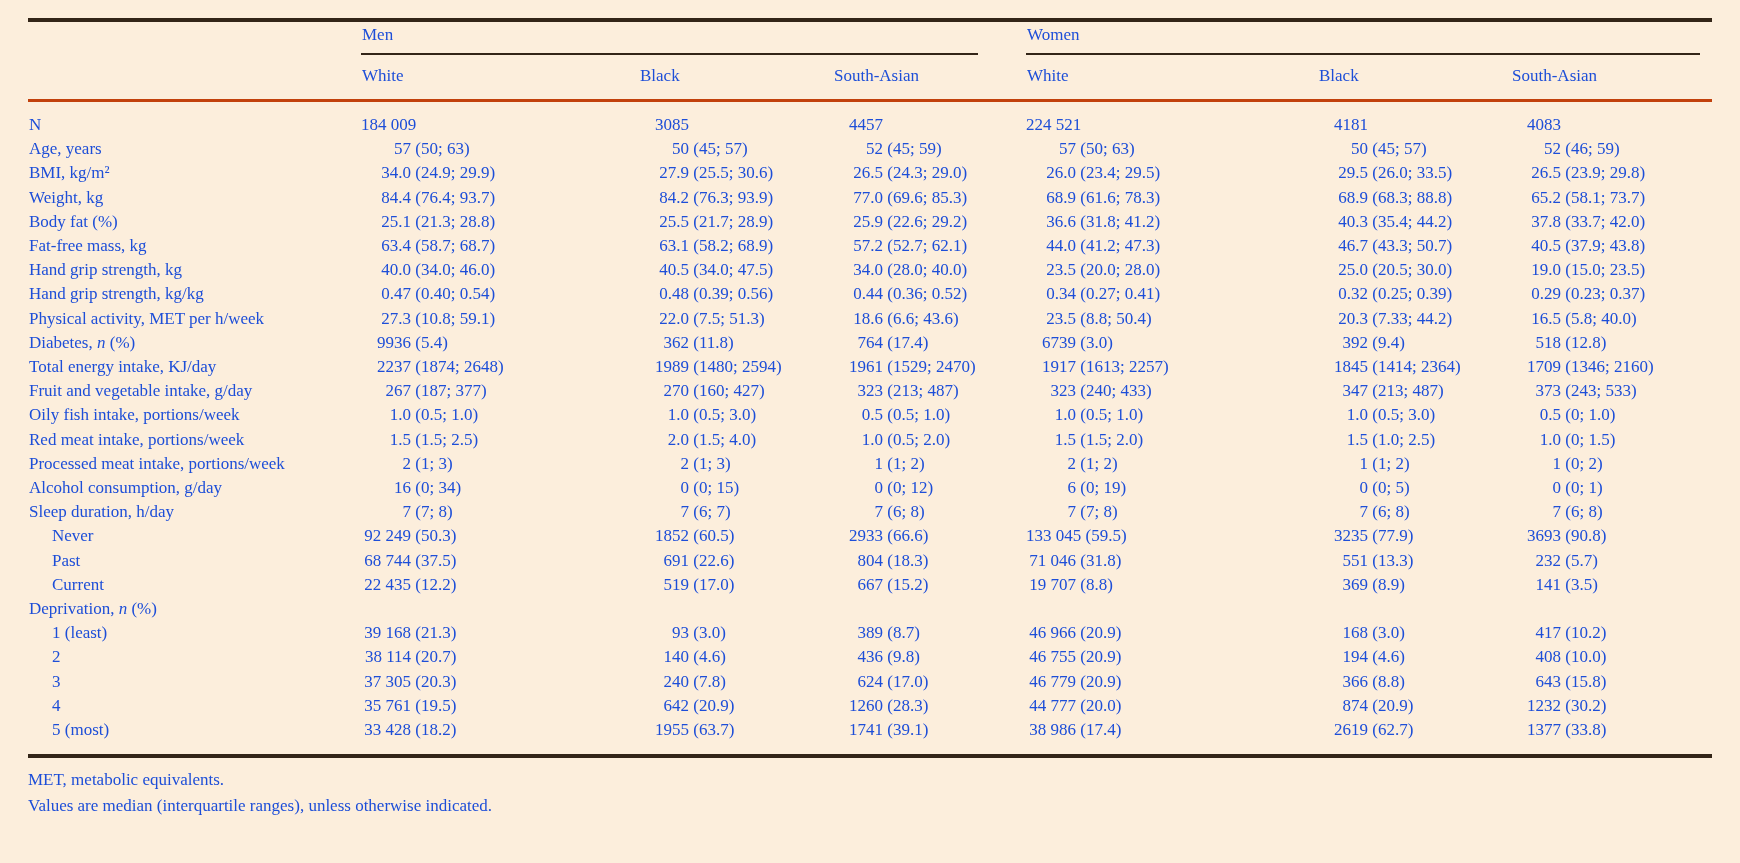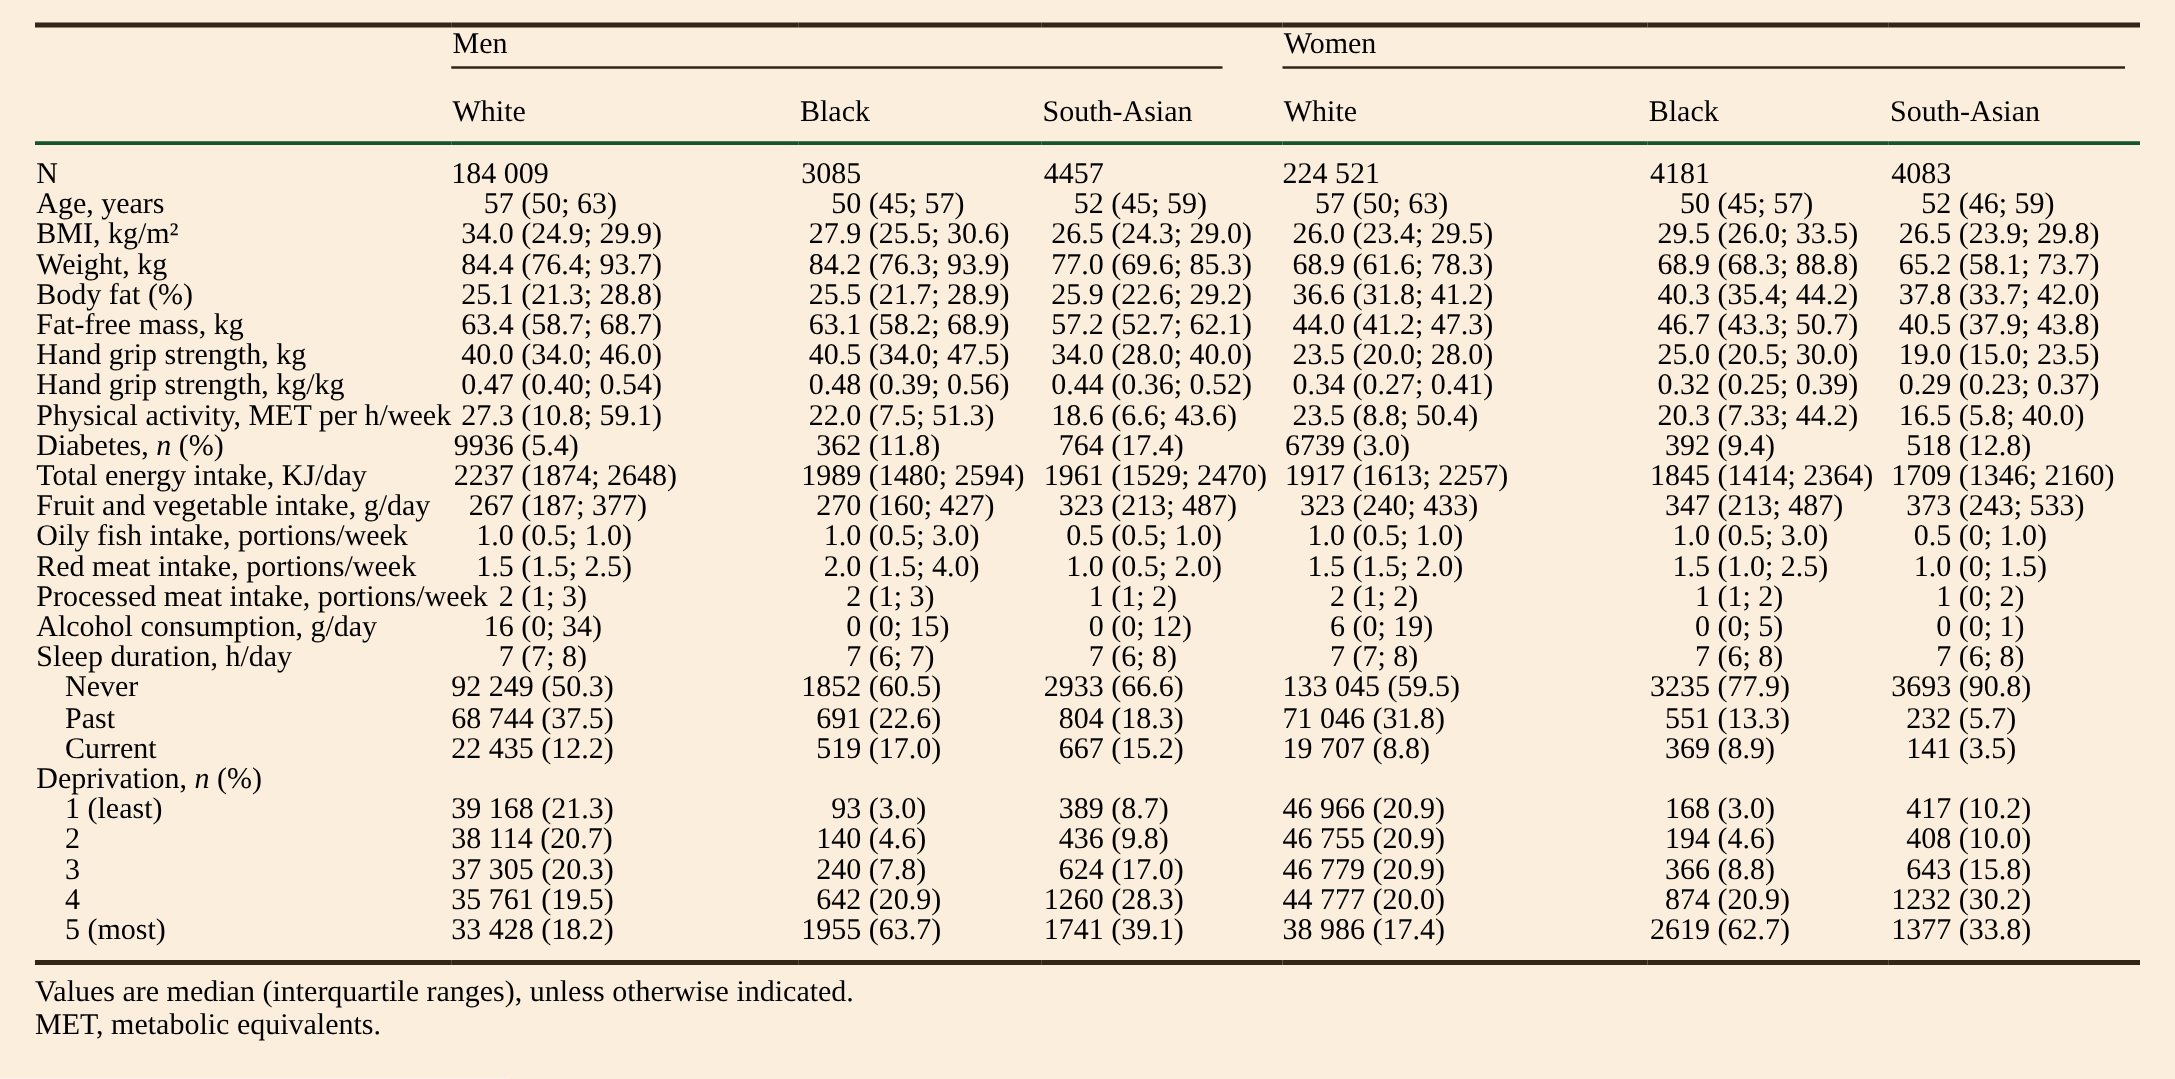--- a/index.html
+++ b/index.html
@@ -1,43 +1,43 @@
 <!DOCTYPE html>
 <html><head>
 <meta charset="utf-8">
 <style>
   html,body{margin:0;padding:0;}
   .page{
     width:1740px;height:863px;box-sizing:border-box;
-    background:#fceedc;color:#000000;
+    background:#fceedc;color:#1d4ed8;
     font-family:"Liberation Serif", serif;
-    font-size:24px;
+    font-size:17px;
     padding:18px 28px 0 28px;
     overflow:hidden;
   }
   table{
     width:100%;
     border-collapse:collapse;
     table-layout:fixed;
     border-top:4px solid #332518;
     border-bottom:4px solid #332518;
   }
   th{font-weight:normal;text-align:left;vertical-align:bottom;}
   tr.group-row th{padding:2px 0 0 0;}
   .groupwrap{
     border-bottom:2px solid #332518;
     padding:0 0 7px 1px;
     line-height:22px;
   }
   .groupwrap.men{margin-right:48px;}
   .groupwrap.women{margin-right:12px;}
   tr.sub-row th{
-    padding:23px 0 11px 1px;
+    padding:9px 0 11px 1px;
     line-height:24px;
-    border-bottom:3px solid #14532d;
+    border-bottom:3px solid #c2410c;
   }
   tbody td{
     line-height:24.2px;
     padding:0;
     vertical-align:baseline;
     white-space:nowrap;
   }
   tbody tr:first-child td{padding-top:11px;}
   tbody tr:last-child td{padding-bottom:12px;margin-top:28px;}
   td.label{padding-left:1px;}
@@ -311,16 +311,16 @@
           <td><span class="num">33 428</span><span class="rest"> (18.2)</span></td>
           <td><span class="num">1955</span><span class="rest"> (63.7)</span></td>
           <td><span class="num">1741</span><span class="rest"> (39.1)</span></td>
           <td><span class="num">38 986</span><span class="rest"> (17.4)</span></td>
           <td><span class="num">2619</span><span class="rest"> (62.7)</span></td>
           <td><span class="num">1377</span><span class="rest"> (33.8)</span></td>
         </tr>
       </tbody>
   </table>
   <div class="footnotes">
+    <div>MET, metabolic equivalents.</div>
     <div>Values are median (interquartile ranges), unless otherwise indicated.</div>
-    <div>MET, metabolic equivalents.</div>
   </div>
 </div>
 
 </body></html>

